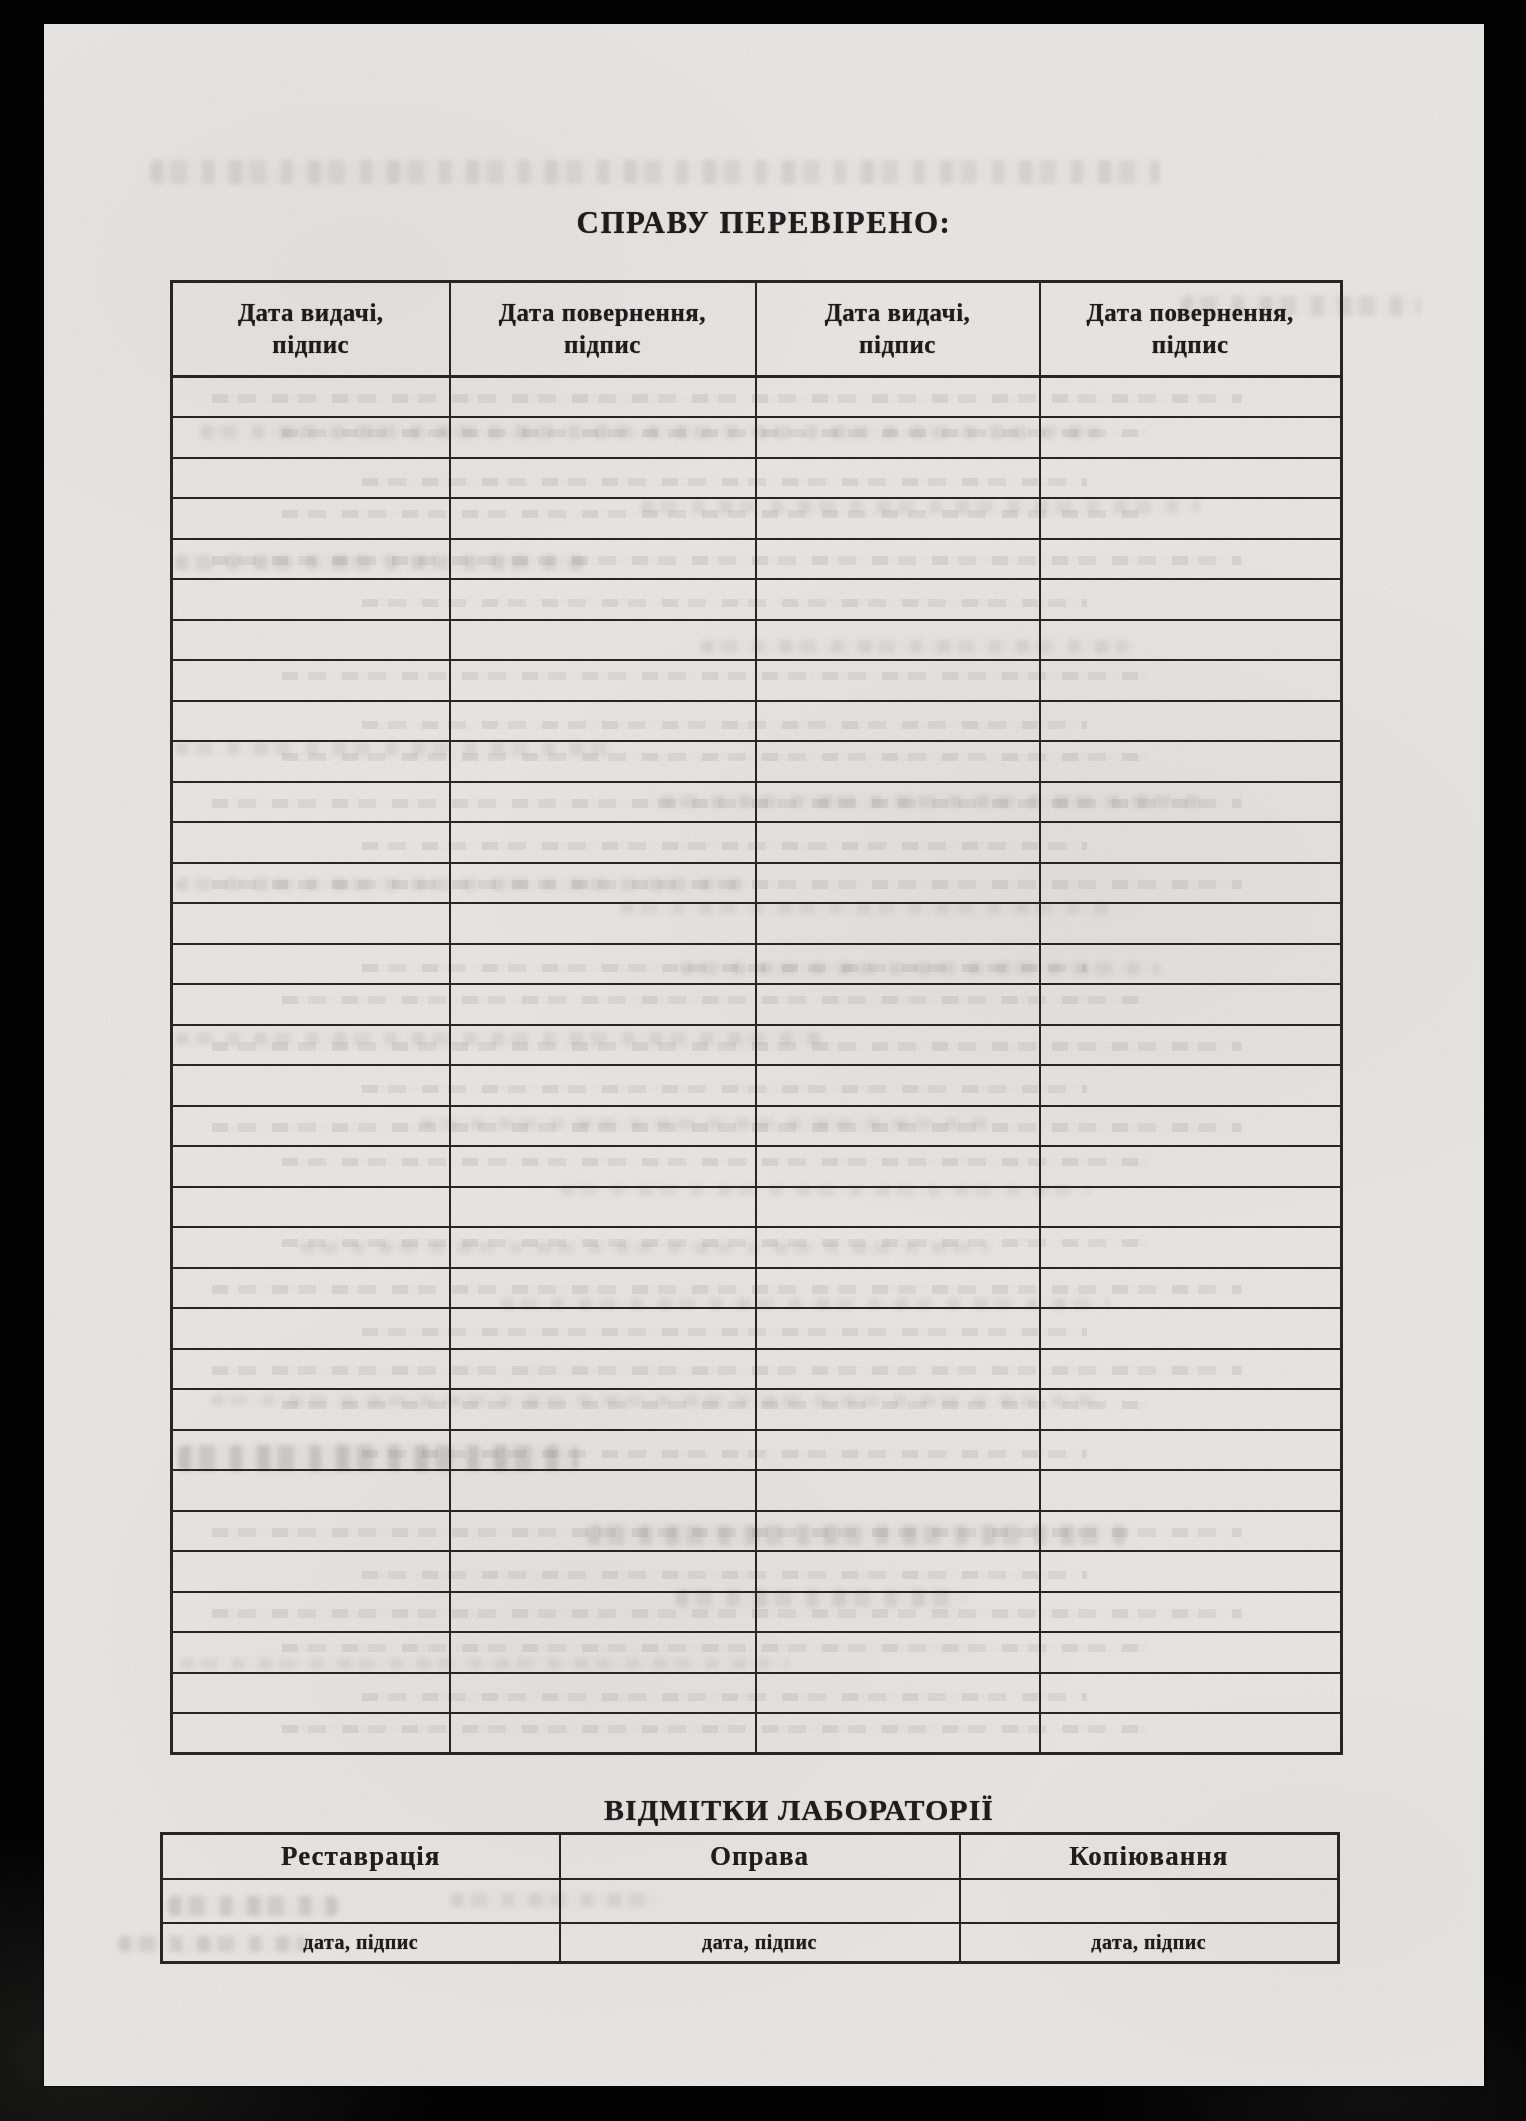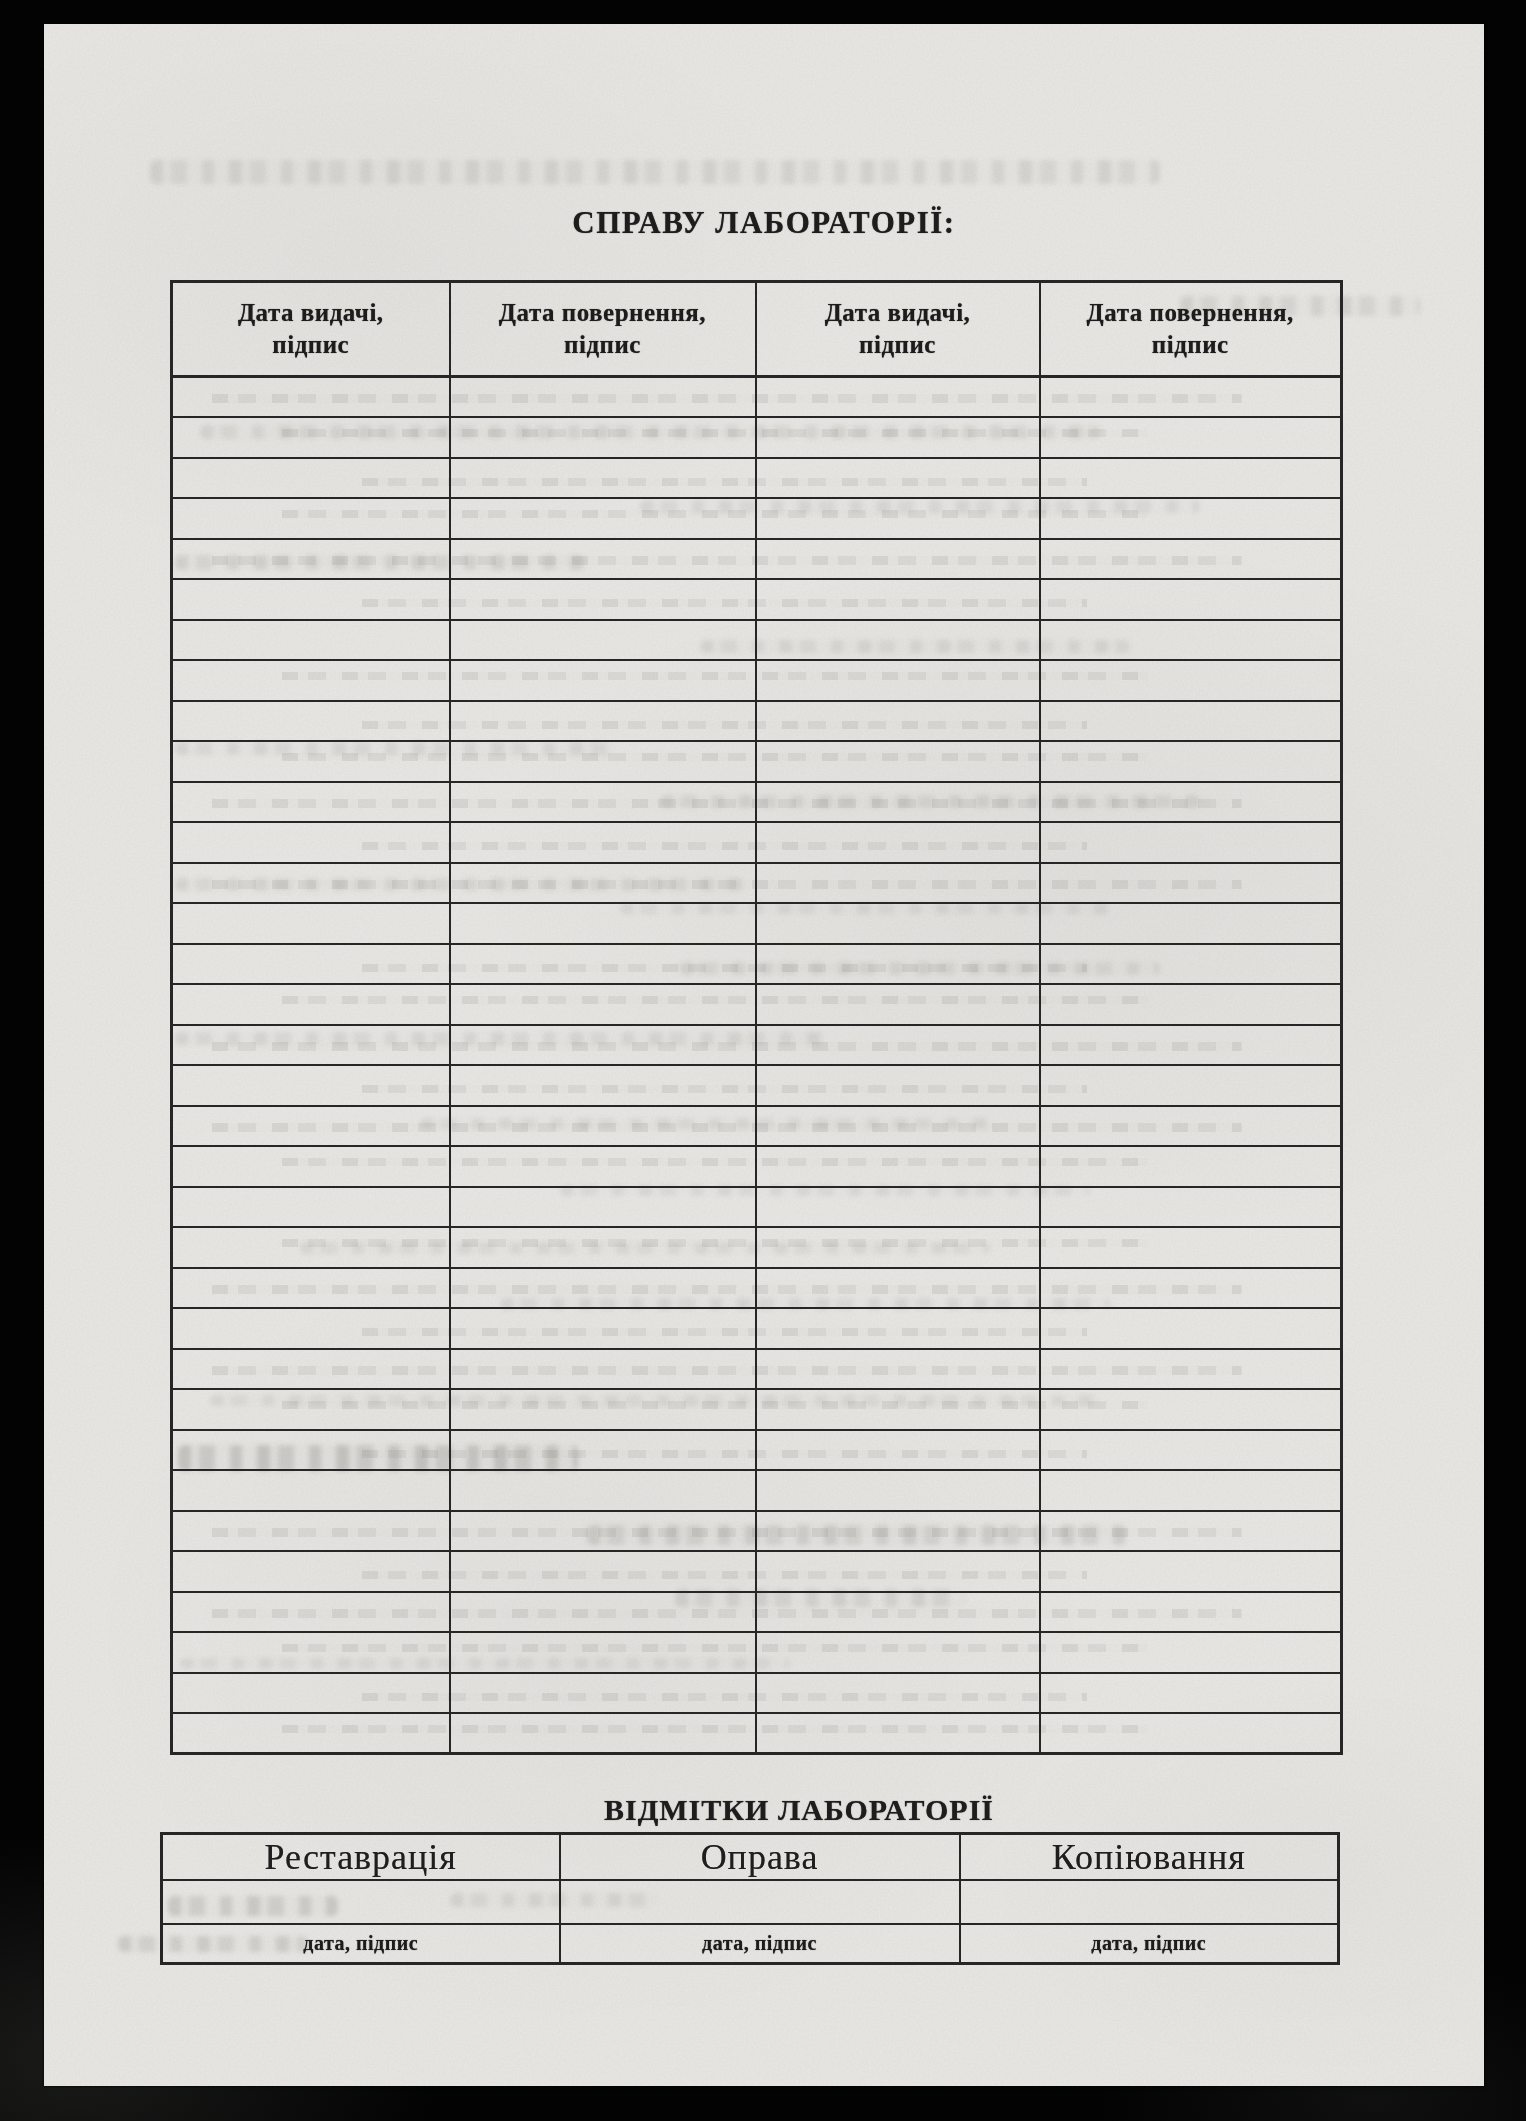--- a/index.html
+++ b/index.html
@@ -58,21 +58,21 @@
       rgba(100,100,93,.10) 26px 44px, rgba(100,100,93,.01) 44px 60px);
     background-size:88% 9px;background-repeat:no-repeat;background-position:40px 55%;
   }
   .main tbody tr:nth-child(2n){background-position:110px 38%;background-size:74% 8px;}
   .main tbody tr:nth-child(3n){background-position:190px 62%;background-size:62% 8px;}
   .main tbody tr:nth-child(7n){background-image:none;}
   .lab{left:116px;top:1808px;width:1177px;}
   .lab,.lab th,.lab td{border:2px solid #262626;}
   .lab{border-width:3px;}
   .lab thead th{
-    height:41px;font-size:36px;font-weight:400;text-align:center;vertical-align:middle;
+    height:41px;font-size:27px;font-weight:700;text-align:center;vertical-align:middle;
     color:#1e1e1e;letter-spacing:1px;text-shadow:0 0 .5px rgba(25,25,25,.6);
   }
   .lab .lab-empty td{height:40px;}
   .lab .lab-footer td{
     height:35px;font-size:20px;font-weight:700;text-align:center;vertical-align:middle;
     color:#1c1c1c;text-shadow:0 0 1px rgba(25,25,25,.7);letter-spacing:.5px;
   }
 </style>
 </head>
 <body>
@@ -107,21 +107,21 @@
       <div class="smudge" style="left: 166px; top: 1371px; width: 890px; height: 11px; opacity: 0.22;"></div>
       <div class="smudge" style="left: 134px; top: 1421px; width: 400px; height: 26px; opacity: 0.5;"></div>
       <div class="smudge" style="left: 543px; top: 1501px; width: 540px; height: 20px; opacity: 0.36;"></div>
       <div class="smudge" style="left: 631px; top: 1565px; width: 290px; height: 18px; opacity: 0.3;"></div>
       <div class="smudge" style="left: 136px; top: 1634px; width: 610px; height: 11px; opacity: 0.22;"></div>
       <div class="smudge" style="left: 124px; top: 1872px; width: 170px; height: 20px; opacity: 0.42;"></div>
       <div class="smudge" style="left: 406px; top: 1869px; width: 210px; height: 14px; opacity: 0.26;"></div>
       <div class="smudge" style="left: 74px; top: 1912px; width: 190px; height: 16px; opacity: 0.38;"></div>
     </div>
 
-  <h1 class="title1">СПРАВУ ЛАБОРАТОРІЇ:</h1>
+  <h1 class="title1">СПРАВУ ПЕРЕВІРЕНО:</h1>
 
   <table class="main">
     <colgroup>
       <col style="width:278px">
         <col style="width:306px">
       <col style="width:284px">
         <col style="width:302px">
     </colgroup>
     <thead>
       <tr>

